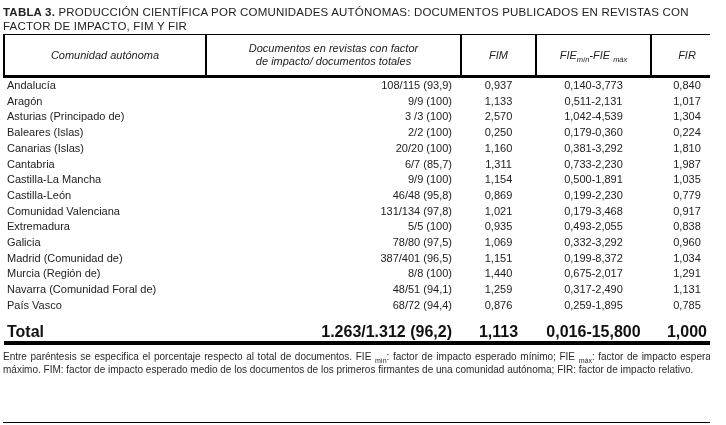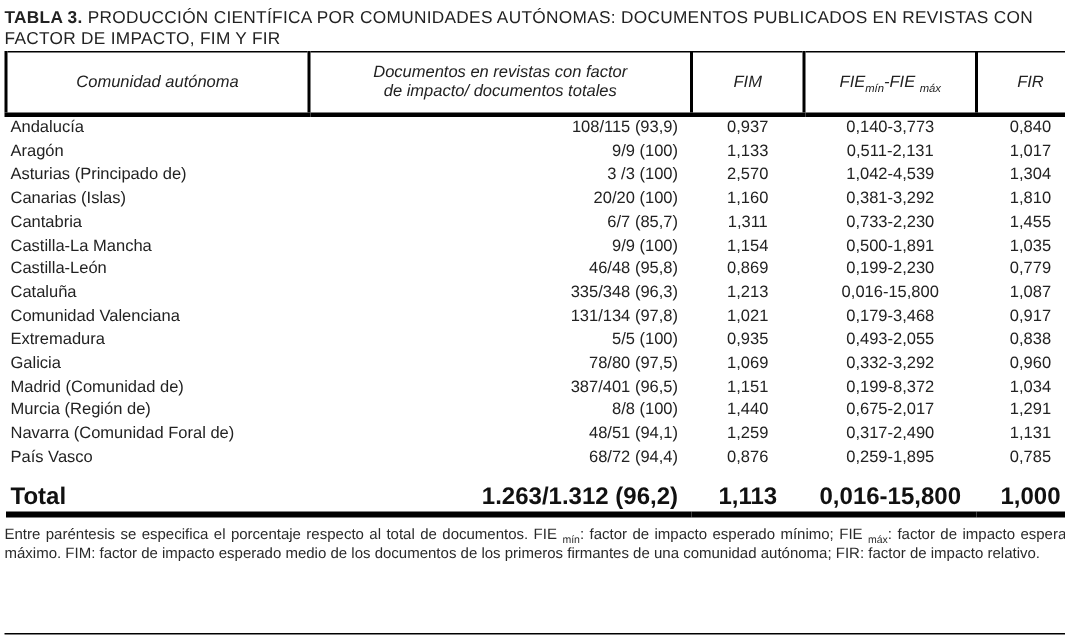--- a/index.html
+++ b/index.html
@@ -143,60 +143,60 @@
   </tr>
 
   <tr>
     <td class="col-name">Asturias (Principado de)</td>
     <td class="col-docs">3 /3 (100)</td>
     <td class="col-fim">2,570</td>
     <td class="col-fie">1,042-4,539</td>
     <td class="col-fir">1,304</td>
   </tr>
 
+  <tr>
+    <td class="col-name">Baleares (Islas)</td>
+    <td class="col-docs">2/2 (100)</td>
+    <td class="col-fim">0,250</td>
+    <td class="col-fie">0,179-0,360</td>
+    <td class="col-fir">0,224</td>
+  </tr>
 
   <tr>
     <td class="col-name">Canarias (Islas)</td>
     <td class="col-docs">20/20 (100)</td>
     <td class="col-fim">1,160</td>
     <td class="col-fie">0,381-3,292</td>
     <td class="col-fir">1,810</td>
   </tr>
 
   <tr>
     <td class="col-name">Cantabria</td>
     <td class="col-docs">6/7 (85,7)</td>
     <td class="col-fim">1,311</td>
     <td class="col-fie">0,733-2,230</td>
-    <td class="col-fir">1,455</td>
+    <td class="col-fir">1,987</td>
   </tr>
 
   <tr>
     <td class="col-name">Castilla-La Mancha</td>
     <td class="col-docs">9/9 (100)</td>
     <td class="col-fim">1,154</td>
     <td class="col-fie">0,500-1,891</td>
     <td class="col-fir">1,035</td>
   </tr>
 
   <tr>
     <td class="col-name">Castilla-León</td>
     <td class="col-docs">46/48 (95,8)</td>
     <td class="col-fim">0,869</td>
     <td class="col-fie">0,199-2,230</td>
     <td class="col-fir">0,779</td>
   </tr>
 
-  <tr>
-    <td class="col-name">Cataluña</td>
-    <td class="col-docs">335/348 (96,3)</td>
-    <td class="col-fim">1,213</td>
-    <td class="col-fie">0,016-15,800</td>
-    <td class="col-fir">1,087</td>
-  </tr>
 
   <tr>
     <td class="col-name">Comunidad Valenciana</td>
     <td class="col-docs">131/134 (97,8)</td>
     <td class="col-fim">1,021</td>
     <td class="col-fie">0,179-3,468</td>
     <td class="col-fir">0,917</td>
   </tr>
 
   <tr>

